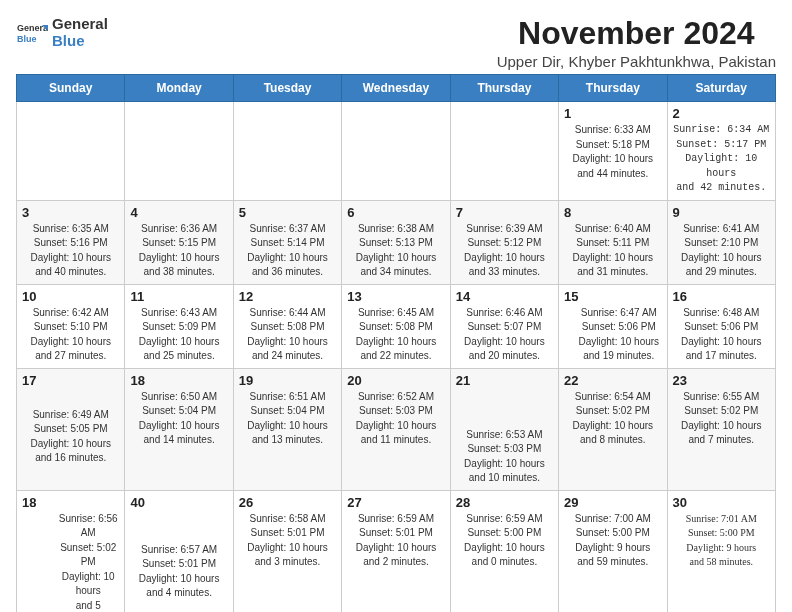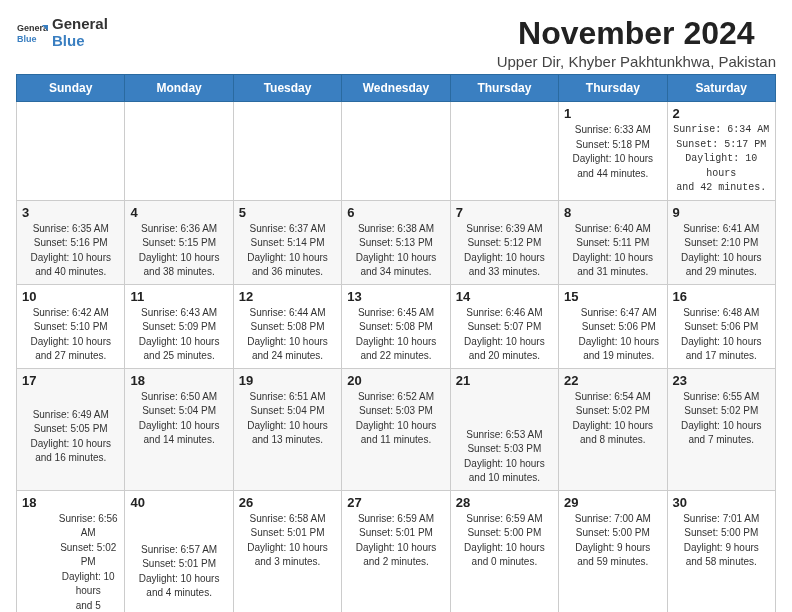--- a/index.html
+++ b/index.html
@@ -339,20 +339,20 @@
         </td>
         <td>
           <span class="day-num">29</span>
           <div class="day-info" style="white-space: pre-line;">Sunrise: 7:00 AM
 Sunset: 5:00 PM
 Daylight: 9 hours
 and 59 minutes.</div>
         </td>
         <td>
           <span class="day-num">30</span>
-          <div class="day-info" style="white-space: pre-line;">Sunrise: 7:01 AM
+          <div class="day-info" style="white-space: pre-line; font-family: Liberation Serif, serif;">Sunrise: 7:01 AM
 Sunset: 5:00 PM
 Daylight: 9 hours
 and 58 minutes.</div>
         </td>
       </tr>
     </tbody>
 </table>
 
 </body></html>

